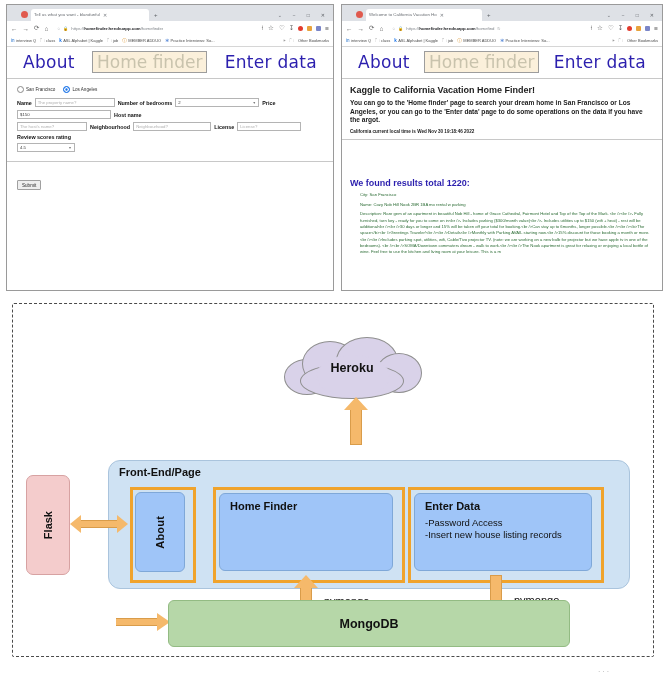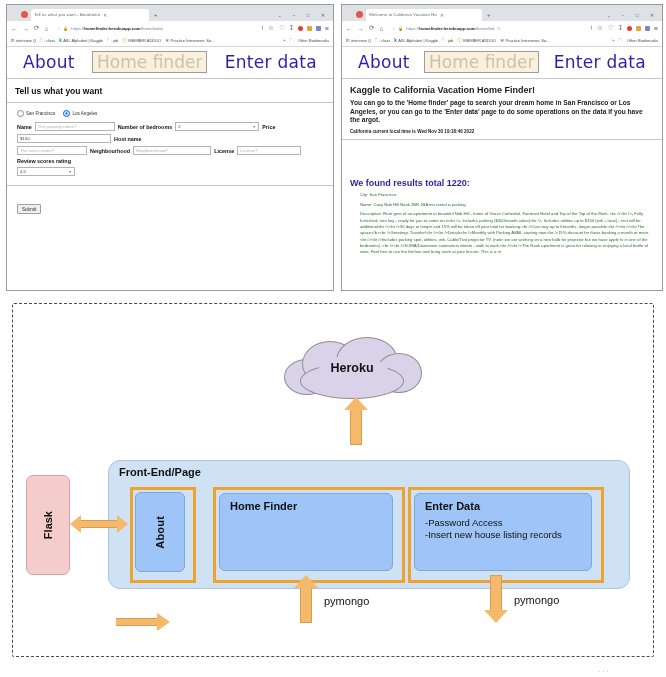--- a/index.html
+++ b/index.html
@@ -218,21 +218,20 @@
     </div>
   </div>
 
   <div class="page">
     <div class="nav-home">
       <a class="nav-link">About</a>
       <span class="nav-current">Home finder</span>
       <a class="nav-link">Enter data</a>
     </div>
 
-    <div class="lead">Tell us what you want</div>
 
     <div class="radios">
       <label class="radio">
         <span class="rb"></span>
         <span>San Francisco</span>
       </label>
       <label class="radio">
         <span class="rb on"></span>
         <span>Los Angeles</span>
       </label>
@@ -440,15 +439,18 @@
     <span class="arr-head" style="left:0;bottom:0;border-left:12px solid transparent;border-right:12px solid transparent;border-top:13px solid #f5b96b;"></span>
   </div>
   <span class="alabel" style="left:506px;top:297px;">pymongo</span>
 
 
   <div class="arr" style="left:108px;top:316px;width:54px;height:18px;">
     <span class="arr-shaft" style="left:0;top:5px;width:42px;height:8px;border-left:none;border-right:none;"></span>
     <span class="arr-head" style="right:0;top:0;border-top:9px solid transparent;border-bottom:9px solid transparent;border-left:13px solid #f5b96b;"></span>
   </div>
 
+  <div class="mongo">
+    <span>MongoDB</span>
+  </div>
 </div>
 
 <span class="bottomdots">···</span>
 
 </body></html>

